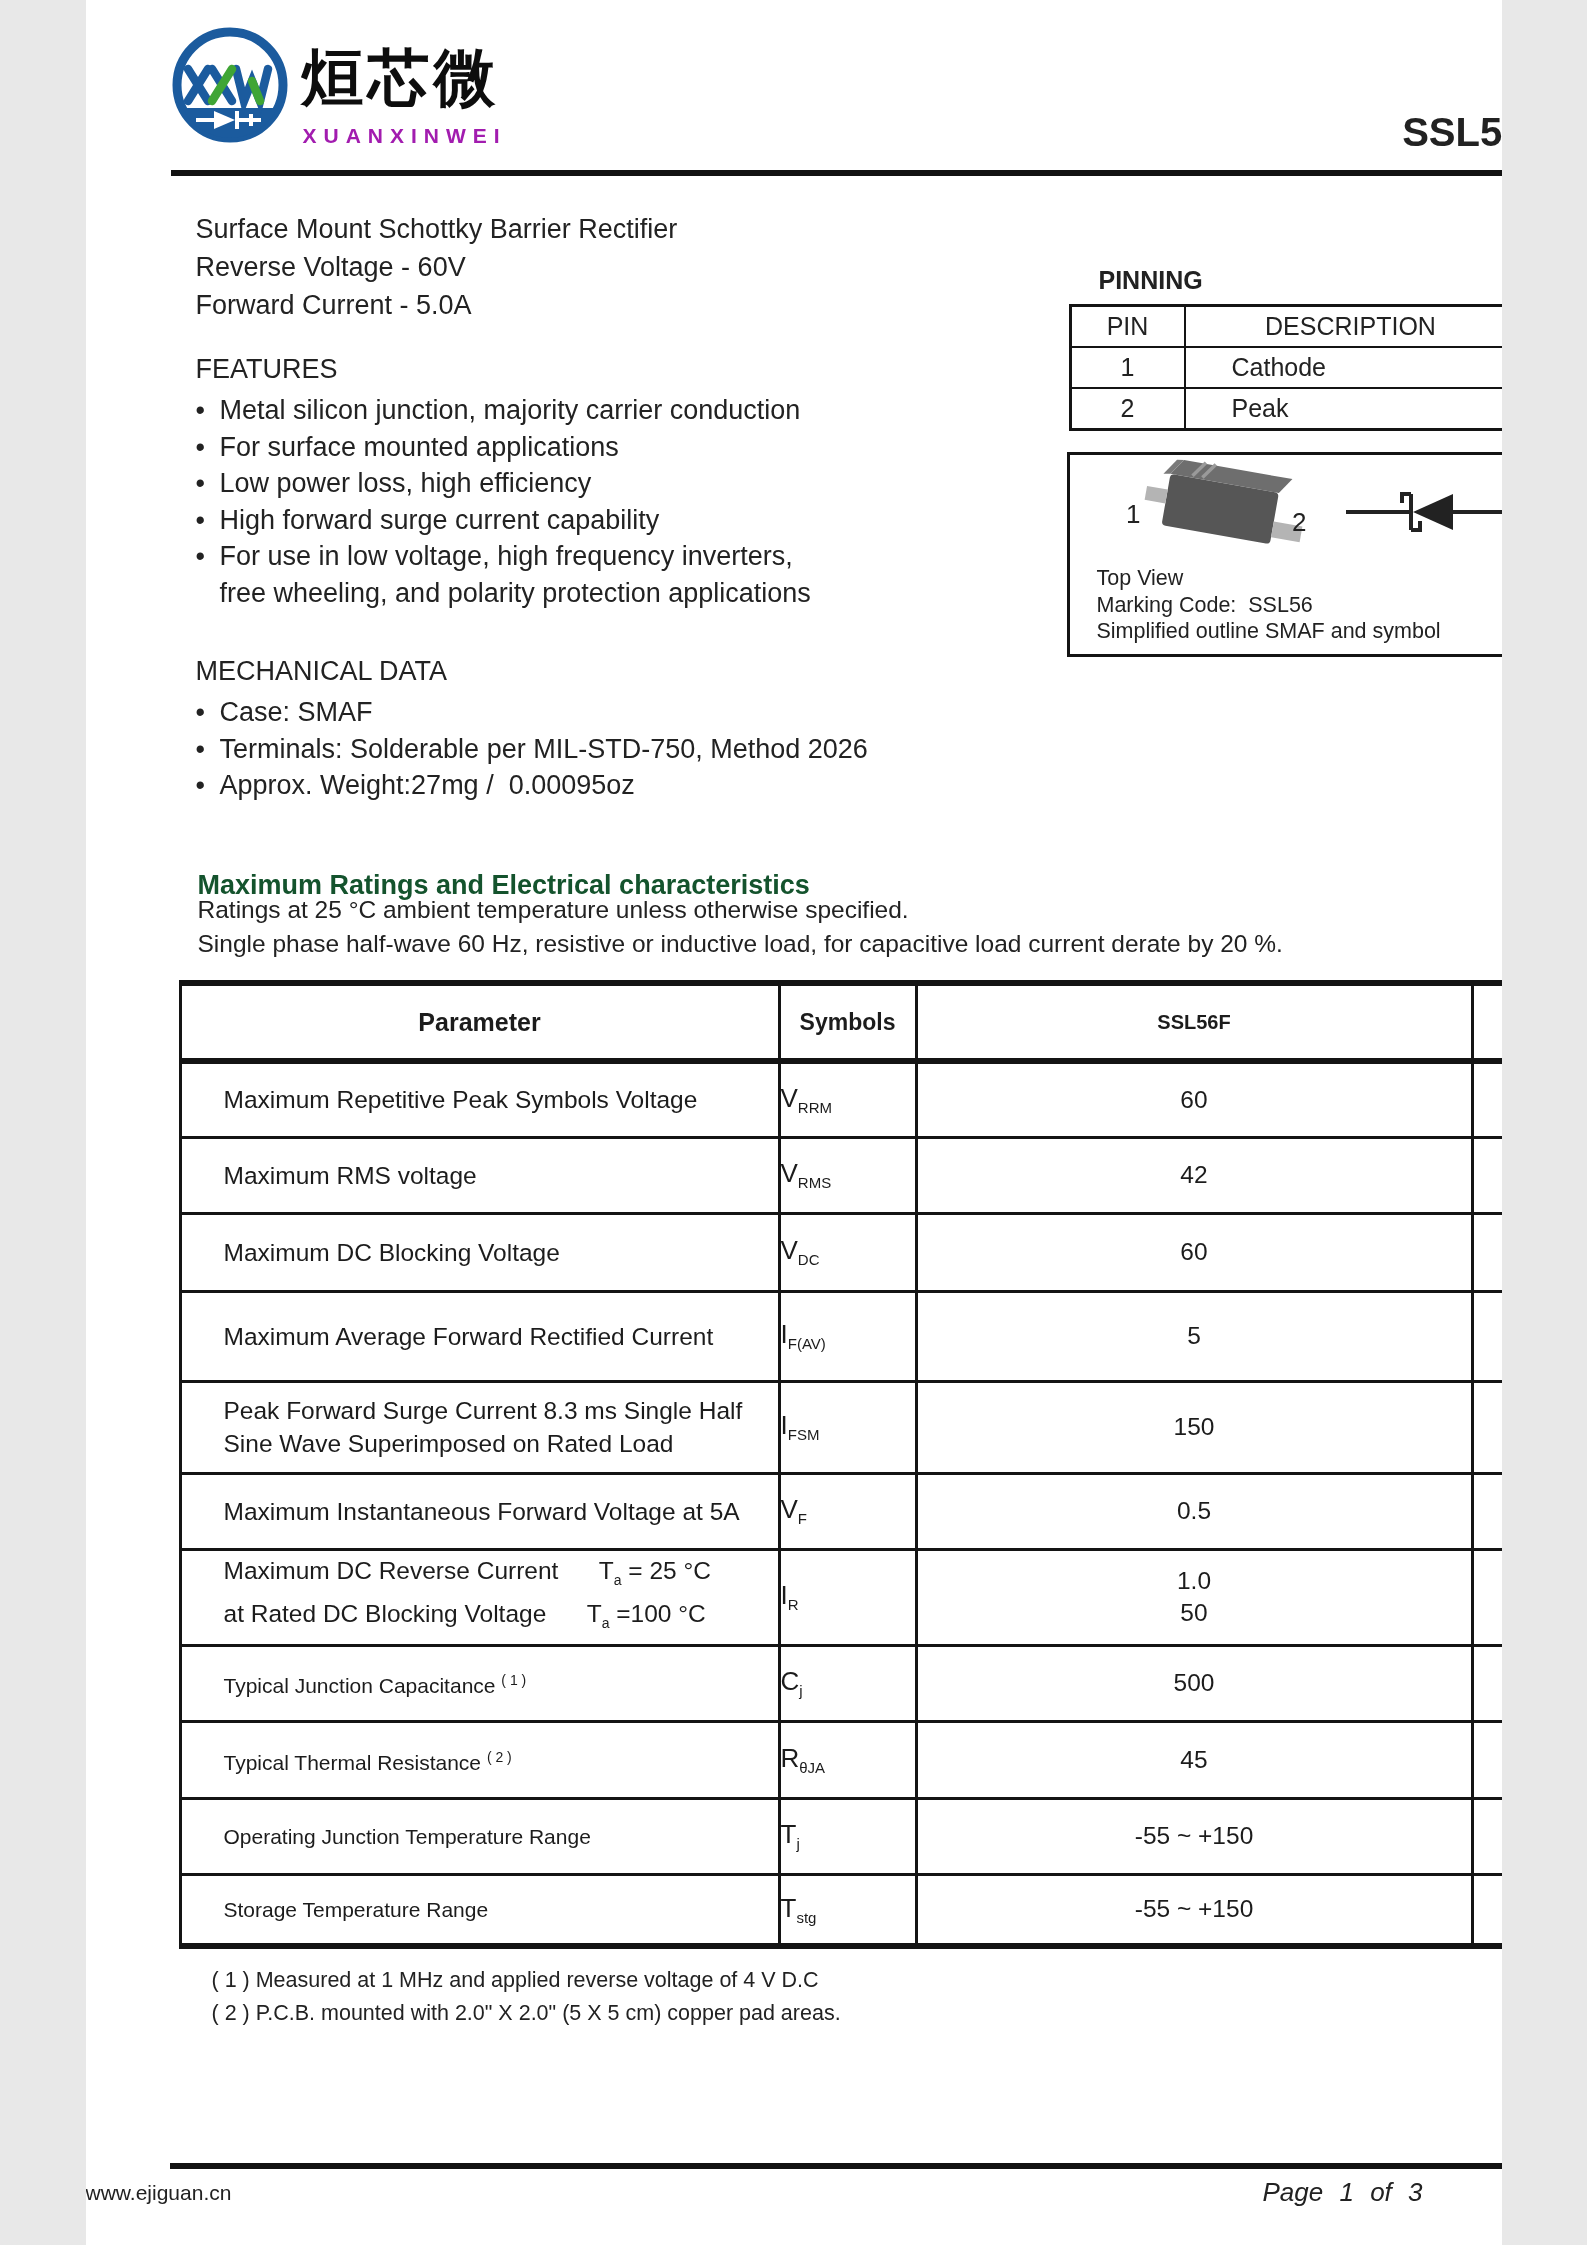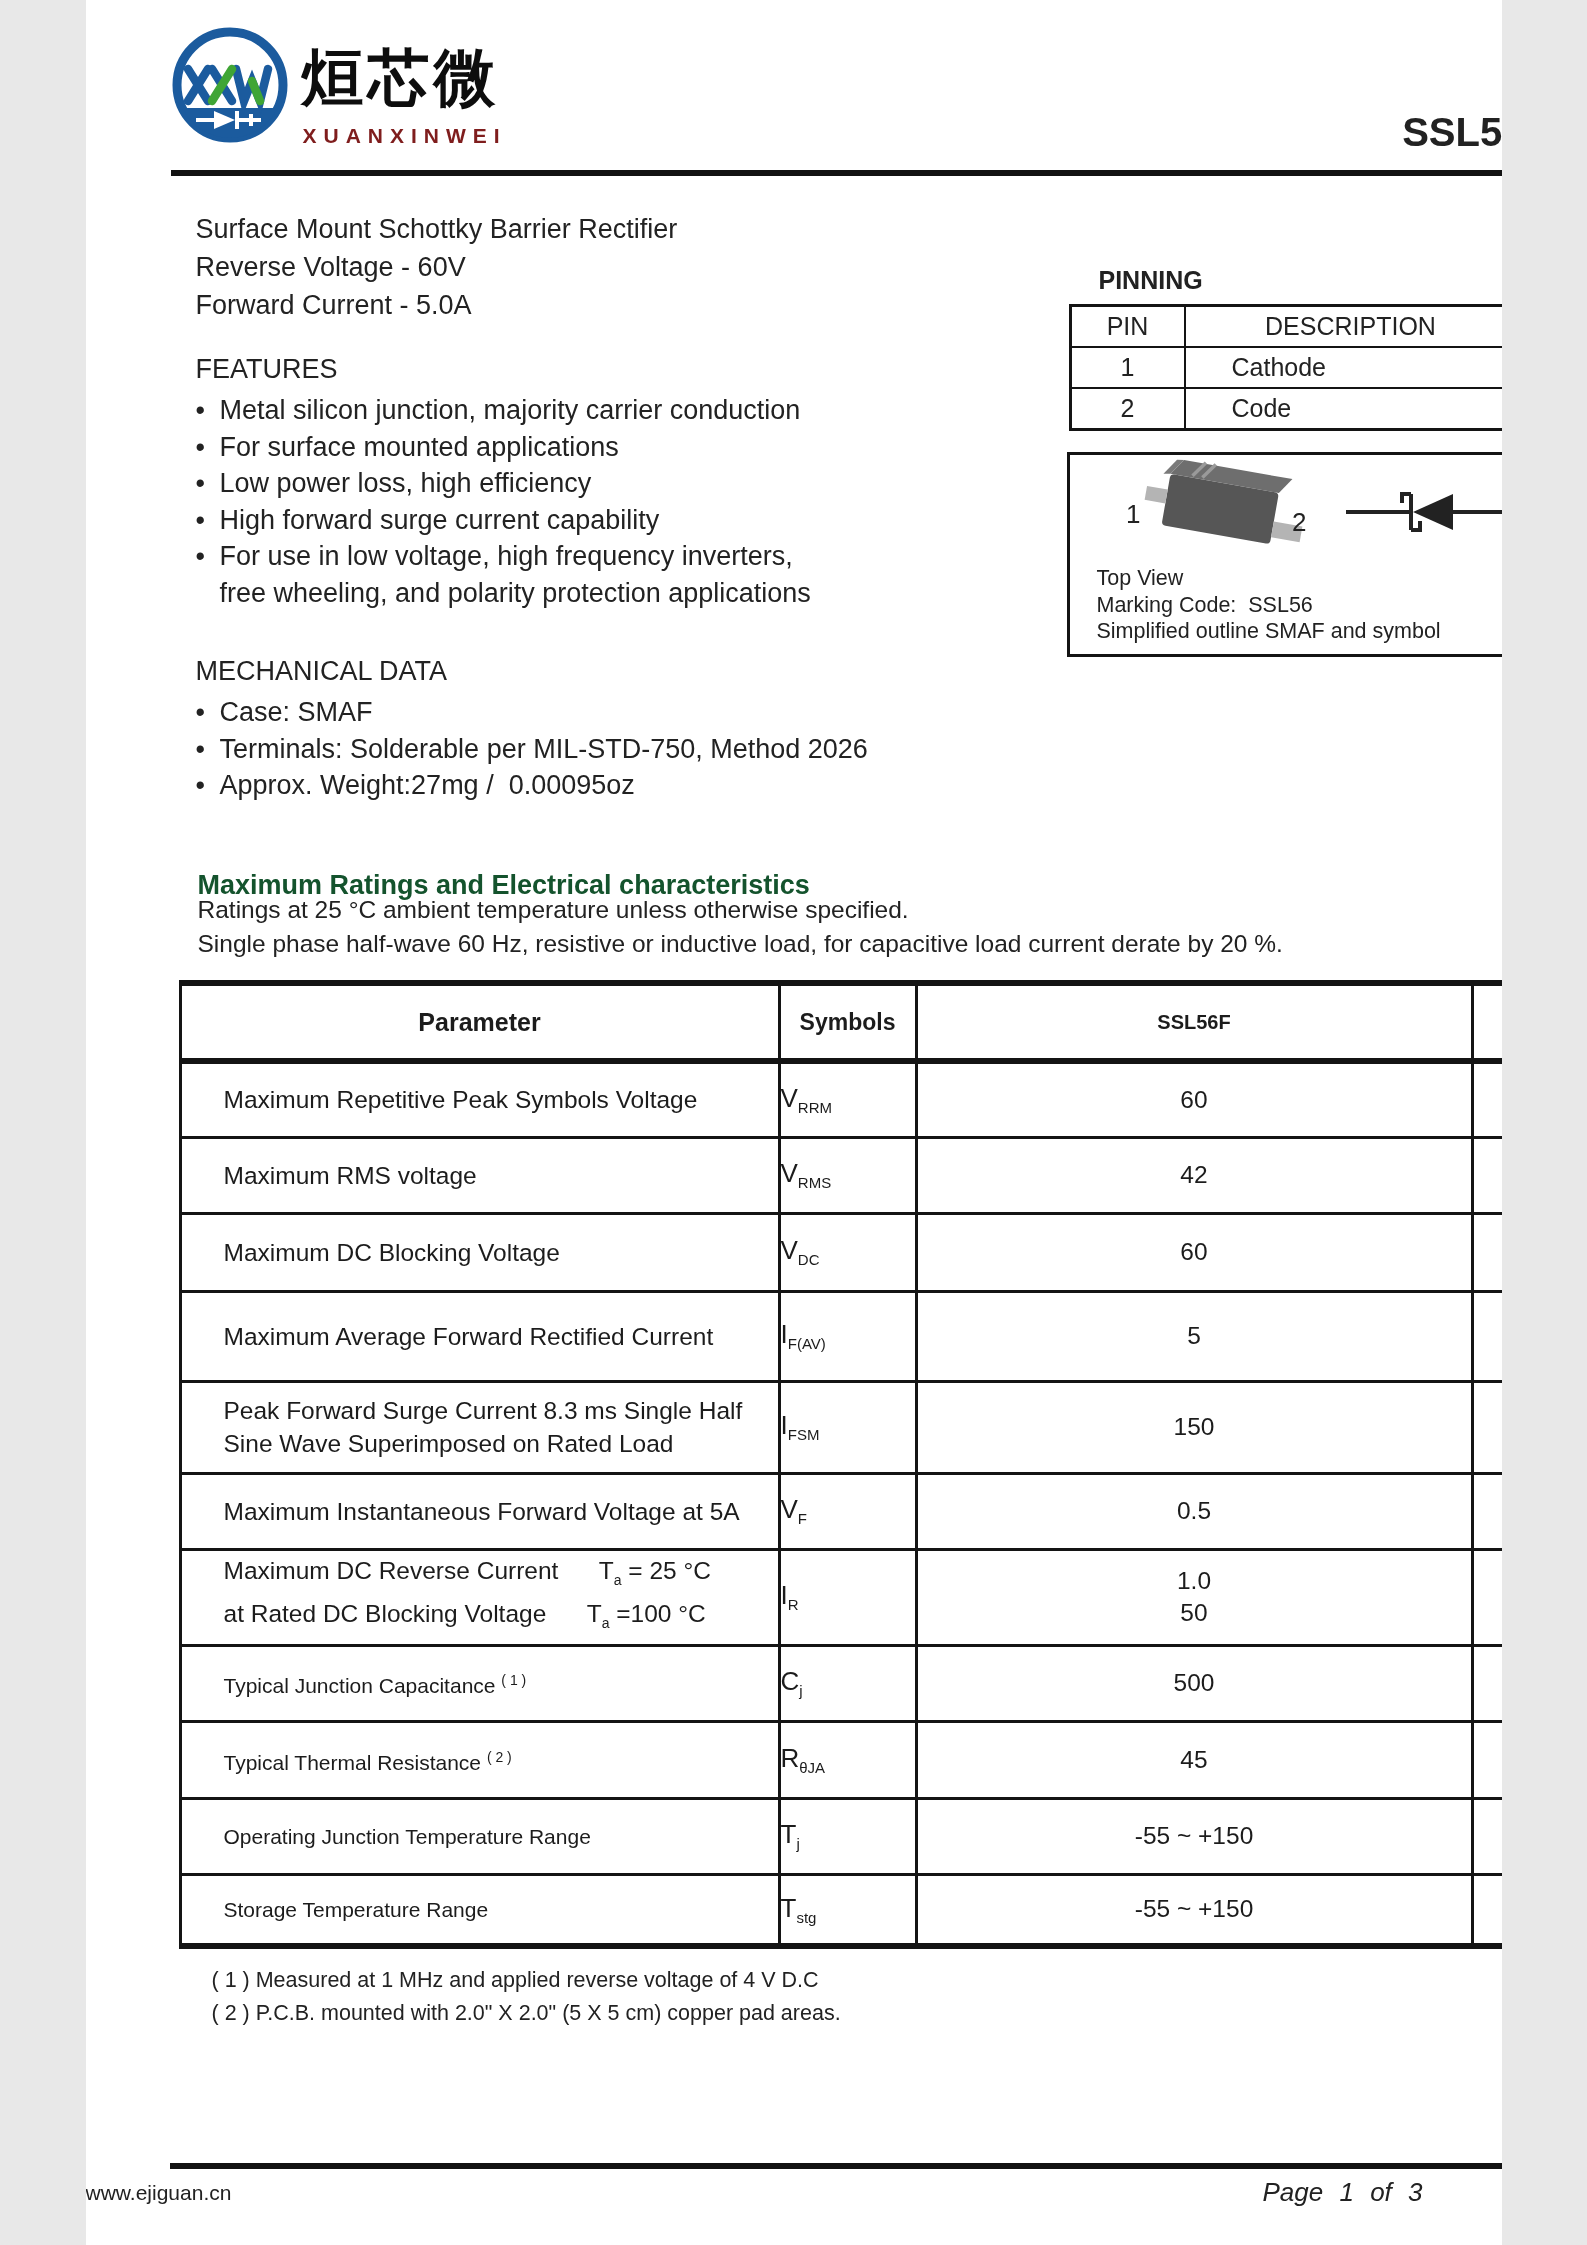--- a/index.html
+++ b/index.html
@@ -6,21 +6,21 @@
   .page {
     position:relative; width:1416px; height:2245px; margin:0 auto;
     background:#ffffff; overflow:hidden;
     font-family:"Liberation Sans","DejaVu Sans",sans-serif; color:#1a1a1a;
   }
   
   .logo-svg { position:absolute; left:76px; top:22px; }
   .company-cn { position:absolute; left:216px; top:36px; font-size:62px; font-weight:bold;
     letter-spacing:4px; color:#0d0d0d; font-family:"DejaVu Sans","Liberation Sans",sans-serif; }
   .company-en { position:absolute; left:217px; top:124px; font-size:21px; font-weight:bold;
-    letter-spacing:7px; color:#7f1d1d; }
+    letter-spacing:7px; color:#a21caf; }
   .part-number { position:absolute; left:1300px; top:110px; width:180px; text-align:center;
     font-size:40px; font-weight:bold; color:#222; }
   .top-rule { position:absolute; left:85px; top:170px; width:1420px; height:6px; background:#121212; }
 
   
   .intro { position:absolute; left:110px; top:210px; font-size:27px; line-height:38px; color:#222; }
 
   
   .features { position:absolute; left:110px; top:354px; }
   .mechanical { position:absolute; left:110px; top:656px; }
@@ -173,21 +173,21 @@
           <th>DESCRIPTION</th>
         </tr>
       </thead>
       <tbody id="pin-body">
           <tr>
             <td class="pin">1</td>
             <td class="desc">Cathode</td>
           </tr>
           <tr>
             <td class="pin">2</td>
-            <td class="desc">Code</td>
+            <td class="desc">Peak</td>
           </tr>
         </tbody>
     </table>
   </div>
 
   <div class="pkg-box">
     <svg class="pkg-svg" width="444" height="199" viewBox="0 0 444 199">
 
       <g transform="rotate(10 150 55)">
         <polygon points="95,28 205,28 216,12 106,12" fill="#6e6e6e"></polygon>

